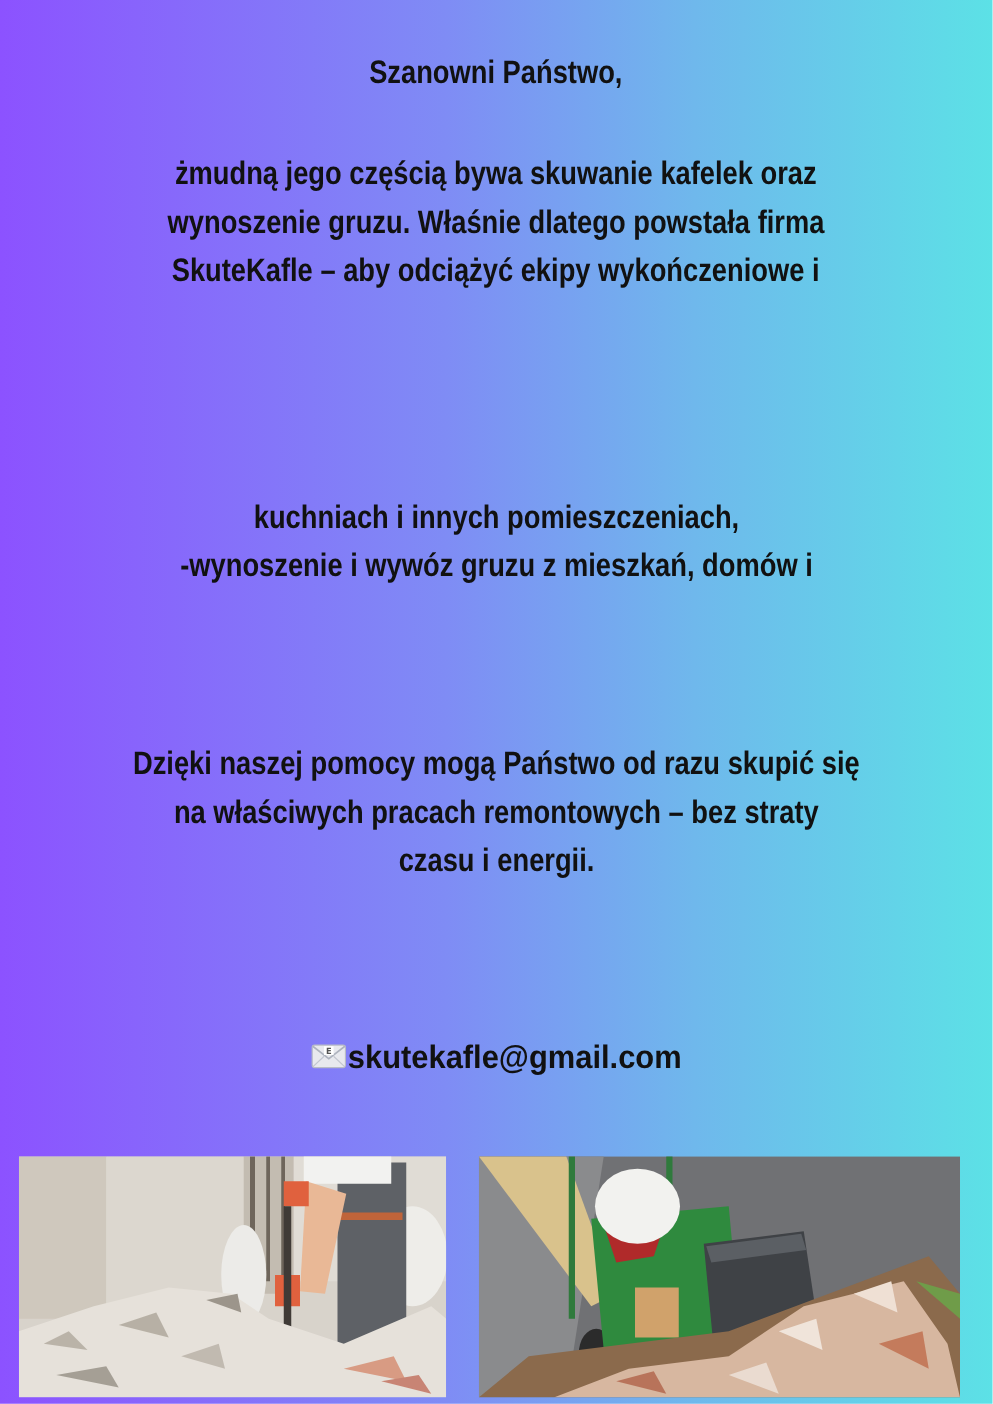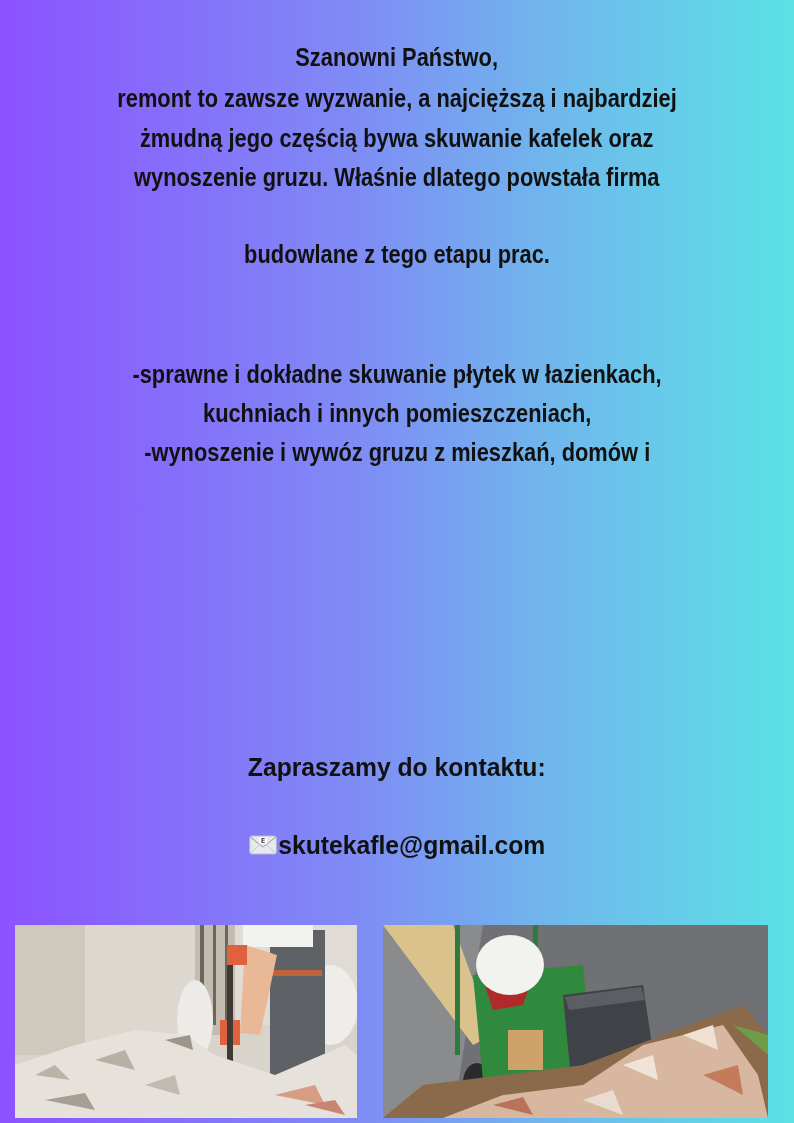--- a/index.html
+++ b/index.html
@@ -62,31 +62,31 @@
       width: 100%;
       height: 100%;
     }
   </style>
 </head>
 <body>
 
 <div class="flyer">
 
   <div class="line body-line" style="top:25px"><span class="txt">Szanowni Państwo,</span></div>
-  <div class="line body-line" style="top:66px"><span class="txt">remont to zawsze wyzwanie, a najcięższą i najbardziej</span></div>
   <div class="line body-line" style="top:145px"><span class="txt">wynoszenie gruzu. Właśnie dlatego powstała firma</span></div>
   <div class="line body-line" style="top:106px"><span class="txt">żmudną jego częścią bywa skuwanie kafelek oraz</span></div>
-  <div class="line body-line" style="top:222px"><span class="txt">budowlane z tego etapu prac.</span></div>
+  <div class="line body-line" style="top:184px"><span class="txt">SkuteKafle – aby odciążyć ekipy wykończeniowe i</span></div>
 
-  <div class="line body-line" style="top:342px"><span class="txt">-sprawne i dokładne skuwanie płytek w łazienkach,</span></div>
   <div class="line body-line" style="top:381px"><span class="txt">kuchniach i innych pomieszczeniach,</span></div>
   <div class="line body-line" style="top:420px"><span class="txt">-wynoszenie i wywóz gruzu z mieszkań, domów i</span></div>
 
+  <div class="line body-line" style="top:578px"><span class="txt">Dzięki naszej pomocy mogą Państwo od razu skupić się</span></div>
+  <div class="line body-line" style="top:617px"><span class="txt">na właściwych pracach remontowych – bez straty</span></div>
+  <div class="line body-line" style="top:656px"><span class="txt">czasu i energii.</span></div>
 
-  <div class="line contact-line" style="top:735px"><span class="txt">Zapraszamy do kontaktu:</span></div>
 
 
   <div class="line contact-line" style="top:813px">
     <span class="txt">
       <span class="icon mail-icon" style="margin-right:1px">
         <svg width="30" height="22" viewBox="0 0 30 22">
           <rect x="1" y="2" width="28" height="18" rx="2" fill="#e8e9ee" stroke="#b8bcc6" stroke-width="1"></rect>
           <path d="M1.5 3 L15 13 L28.5 3" fill="none" stroke="#aeb3be" stroke-width="1.3"></path>
           <path d="M1.5 19.5 L11 11" fill="none" stroke="#c2c6cf" stroke-width="1"></path>
           <path d="M28.5 19.5 L19 11" fill="none" stroke="#c2c6cf" stroke-width="1"></path>

